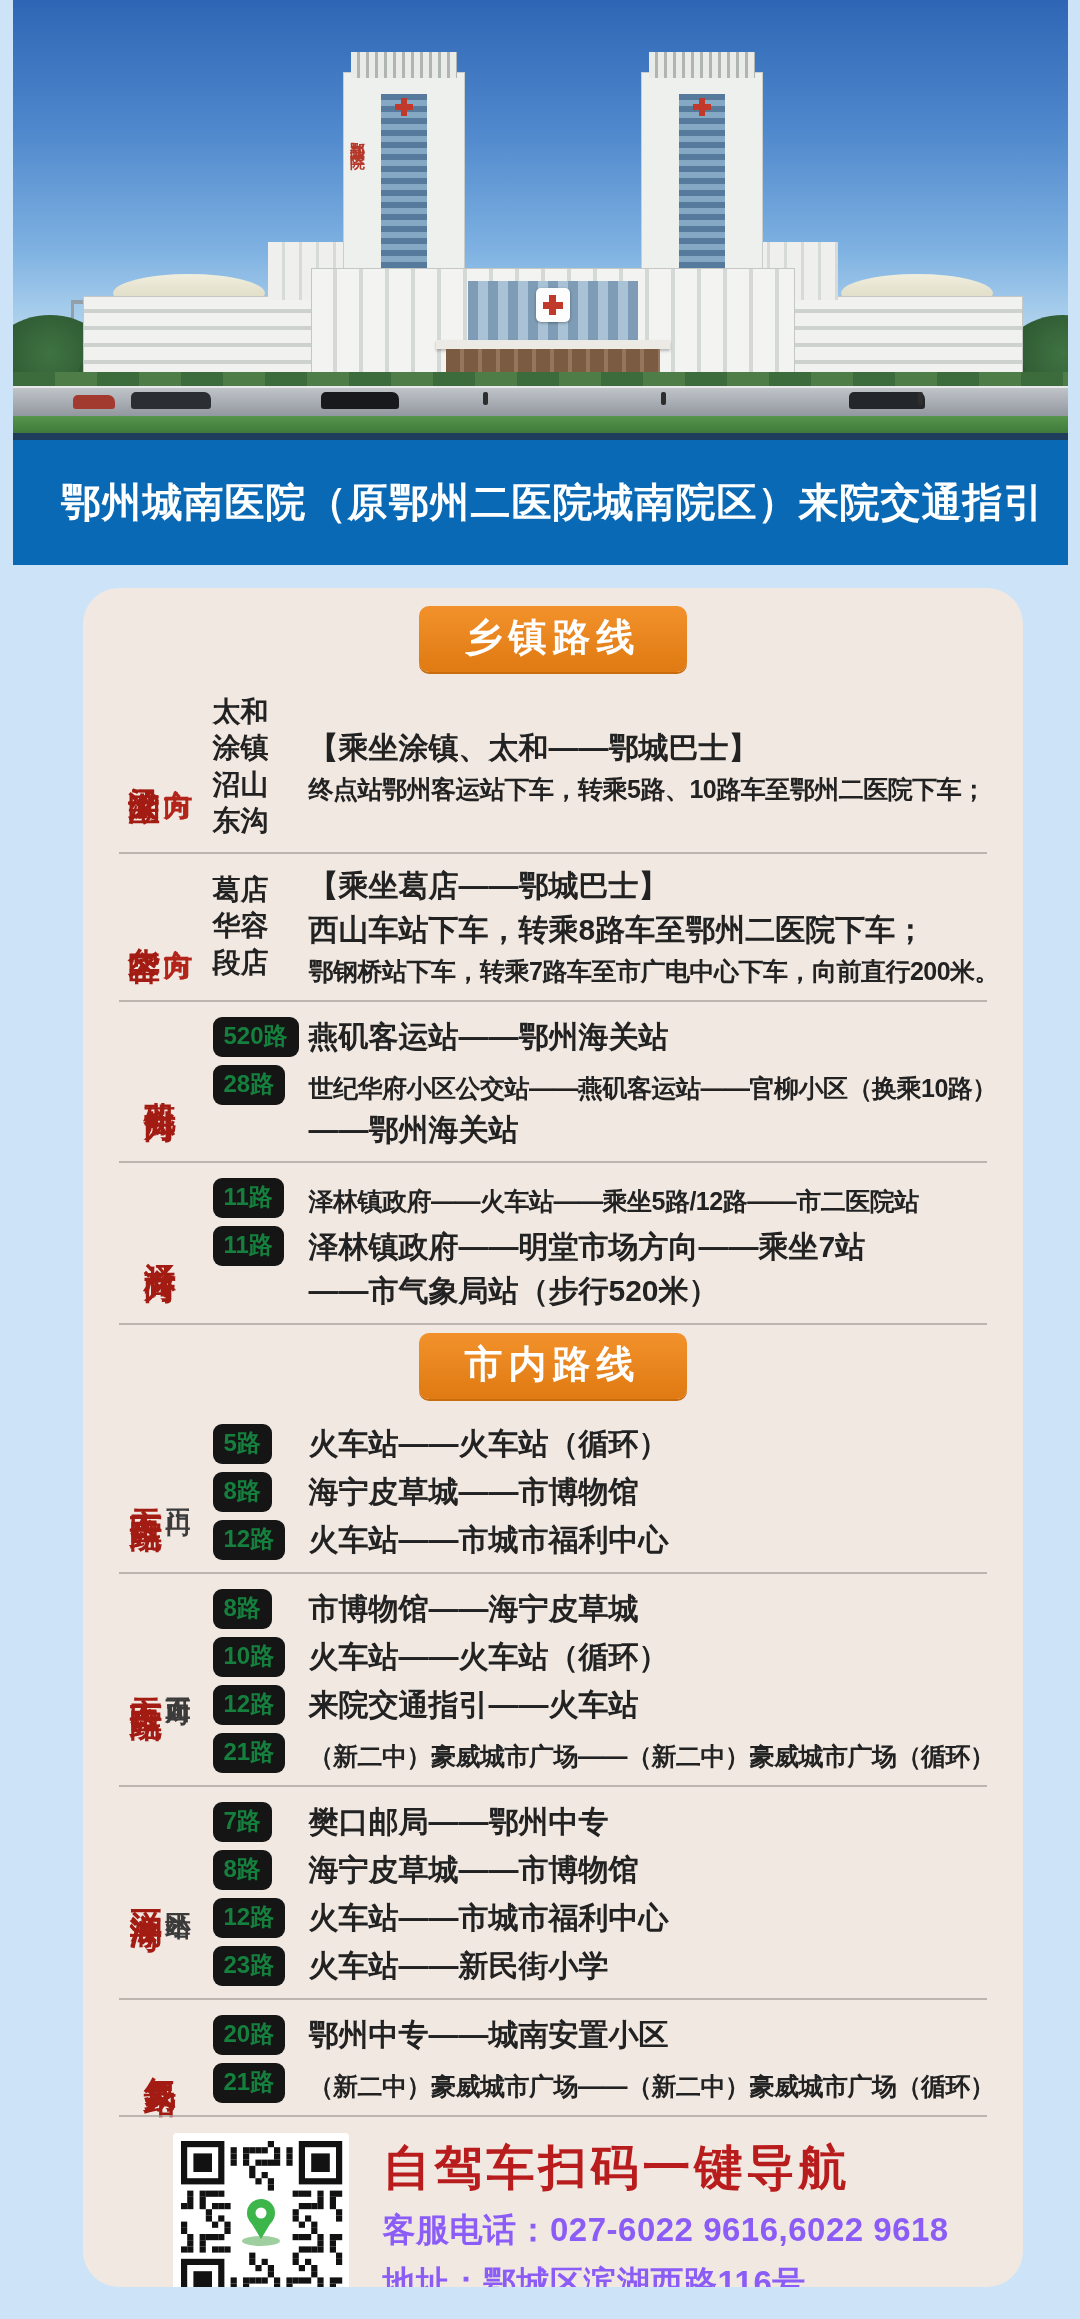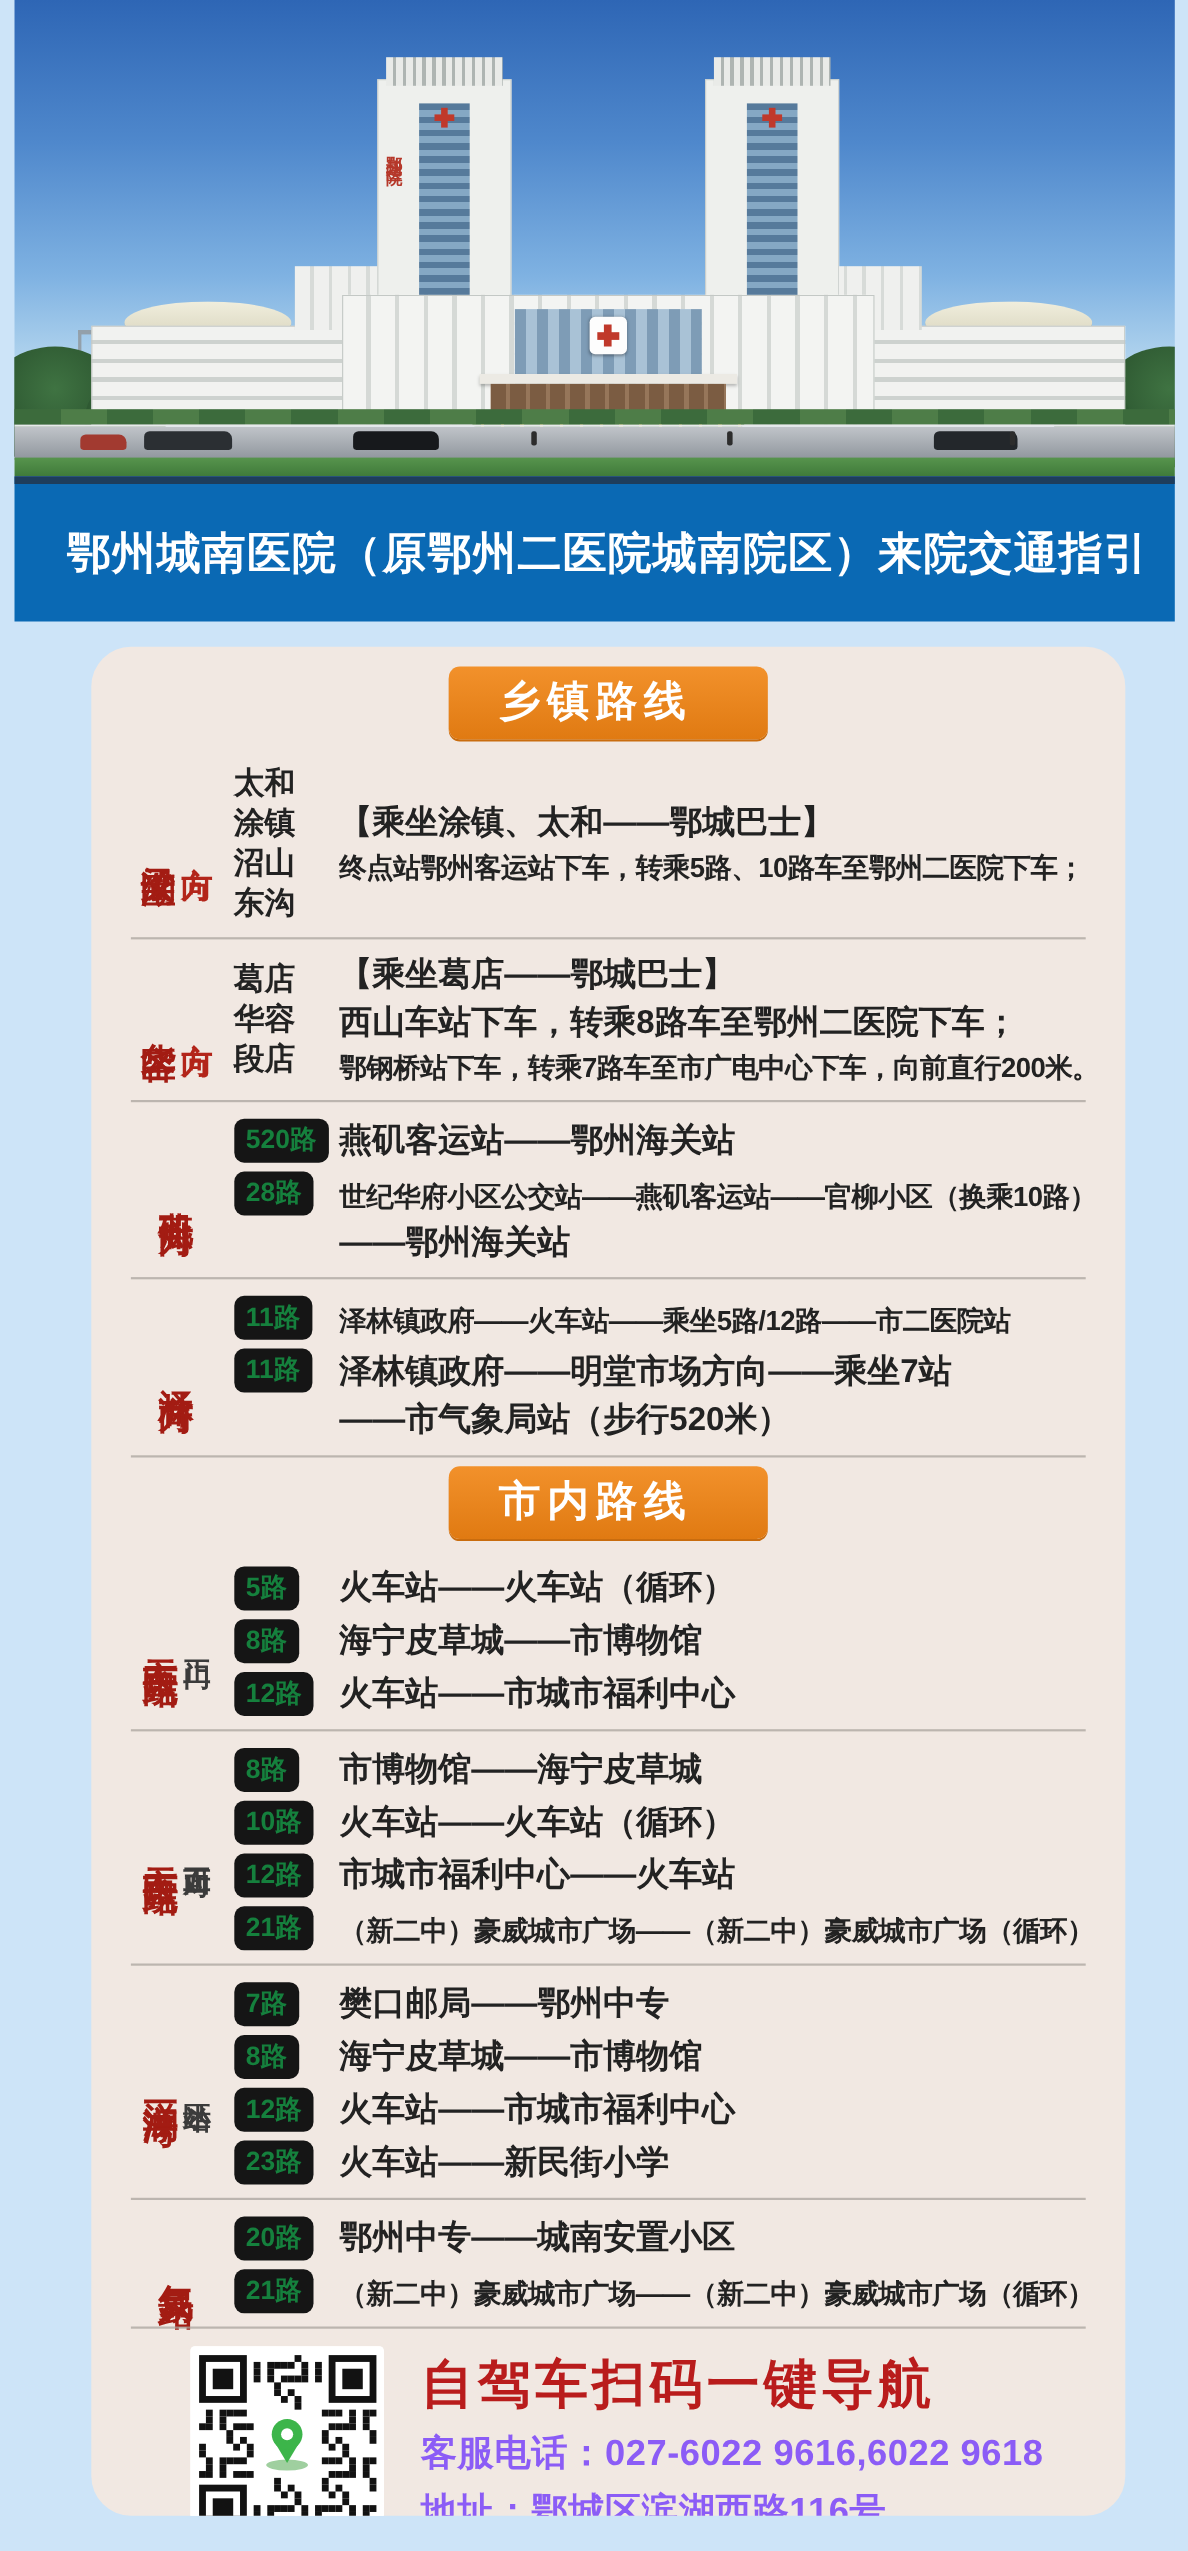--- a/index.html
+++ b/index.html
@@ -59,21 +59,21 @@
   .ped1{left:470px;} .ped2{left:648px;} .ped3{left:905px;}
 
   
   .banner{position:absolute;left:0;top:433px;width:1080px;height:132px;background:#0a69b4;border-top:7px solid #1e3d5c;
      box-sizing:border-box;display:flex;align-items:center;justify-content:center;}
   .banner-title{color:#ffffff;font-size:40px;font-weight:800;letter-spacing:1px;white-space:nowrap;}
 
   
   .card{position:absolute;left:70px;top:588px;width:940px;height:1699px;background:#f1e8e2;border-radius:36px;
      box-sizing:border-box;padding:10px 26px 0 26px;overflow:hidden;}
-  .sec-btn{width:fit-content;margin:8px auto 10px auto;padding:6px 68px 9px 46px;border-radius:10px;
+  .sec-btn{width:fit-content;margin:8px auto 10px auto;padding:6px 46px 9px 46px;border-radius:10px;
      background:linear-gradient(180deg,#f2912b,#e07a12);color:#fff;font-size:38px;font-weight:800;letter-spacing:6px;
      box-shadow:0 2px 0 #c96c0e;}
   .block{display:flex;align-items:center;padding:12px 0 12px 0;}
   .labelzone{flex:none;width:104px;display:flex;justify-content:center;align-items:center;gap:3px;}
   .vlabel{writing-mode:vertical-rl;text-orientation:upright;line-height:1.0;}
   .vlabel.red{color:#a31c13;font-size:32px;font-weight:800;letter-spacing:3px;}
   .vlabel.dir{color:#b3251a;font-size:29px;font-weight:800;letter-spacing:2px;}
   .vlabel.dark{color:#3b3b3b;font-size:25px;font-weight:700;letter-spacing:1px;}
   .subcol{flex:none;width:96px;display:flex;flex-direction:column;justify-content:center;}
   .subitem{color:#222;font-size:28px;font-weight:600;line-height:1.3;}
@@ -264,21 +264,21 @@
             <div class="row">
               <div class="badge-cell"><span class="badge">8路</span></div>
               <div class="rtext"><span>市博物馆——海宁皮草城</span></div>
             </div>
             <div class="row">
               <div class="badge-cell"><span class="badge">10路</span></div>
               <div class="rtext"><span>火车站——火车站（循环）</span></div>
             </div>
             <div class="row">
               <div class="badge-cell"><span class="badge">12路</span></div>
-              <div class="rtext"><span>市城市福利中心——火车站</span></div>
+              <div class="rtext"><span>来院交通指引——火车站</span></div>
             </div>
             <div class="row">
               <div class="badge-cell"><span class="badge">21路</span></div>
               <div class="rtext long"><span>（新二中）豪威城市广场——（新二中）豪威城市广场（循环）</span></div>
             </div>
           </div>
         </div>
         <div class="sep"></div>
         <div class="block">
           <div class="labelzone">

